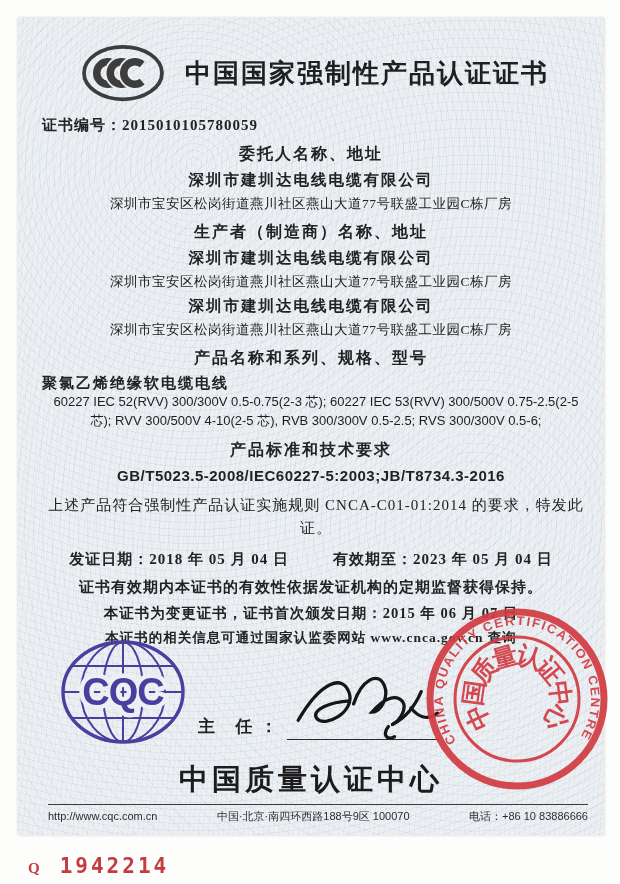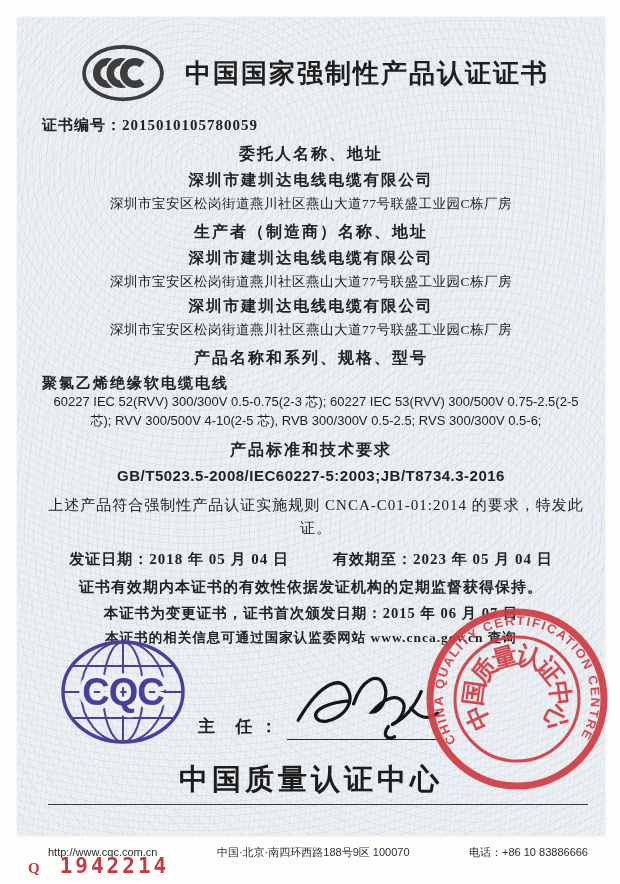--- a/index.html
+++ b/index.html
@@ -44,21 +44,21 @@
   .director-label { font-size:17px; font-weight:bold; letter-spacing:8px; padding-bottom:2px; }
   .sig-line { width:152px; border-bottom:1.6px solid #2a2a2a; position:relative; height:4px; margin-left:2px; }
   .sig-svg { position:absolute; left:-4px; bottom:-10px; width:178px; height:82px; }
   .seal-box { position:absolute; left:404px; top:586px; width:190px; height:190px; opacity:.92; }
   .seal-ink-stroke { stroke:var(--seal-red,#d23a42); fill:none; }
   .seal-ink-fill { fill:var(--seal-red,#d23a42); }
   .cqc-ink { stroke:var(--logo-purple,#4a3f9f); fill:none; }
   .issuer-name { position:absolute; top:742px; left:0; right:0; text-align:center; font-size:29px; font-weight:bold; letter-spacing:4px; color:#1c1c1c; }
   .footer-rule { position:absolute; top:786px; left:30px; right:16px; border-top:1.5px solid #3a3a3a; }
   .footer-row { position:absolute; top:791px; left:30px; right:16px; display:flex; justify-content:space-between; align-items:baseline;
-                font-size:11px; color:#2d2d2d; font-family:"Liberation Sans","DejaVu Sans",sans-serif;margin-top:36px; }
+                font-size:11px; color:#2d2d2d; font-family:"Liberation Sans","DejaVu Sans",sans-serif; }
   .serial-row { position:absolute; left:28px; top:854px; display:flex; align-items:baseline; gap:20px; color:var(--serial-red,#c43b42); }
   .serial-prefix { font-size:15px; font-weight:bold; }
   .serial-number { font-size:21px; font-weight:bold; letter-spacing:3px; font-family:"DejaVu Sans Mono","Liberation Mono",monospace; }
 </style>
 </head>
 <body style="--seal-red: #d23a42; --logo-purple: #4a3f9f; --serial-red: #c43b42; --paper: #ecf0f3; --ink: #222222;">
 
 <div class="paper">
   <div class="content">
 

